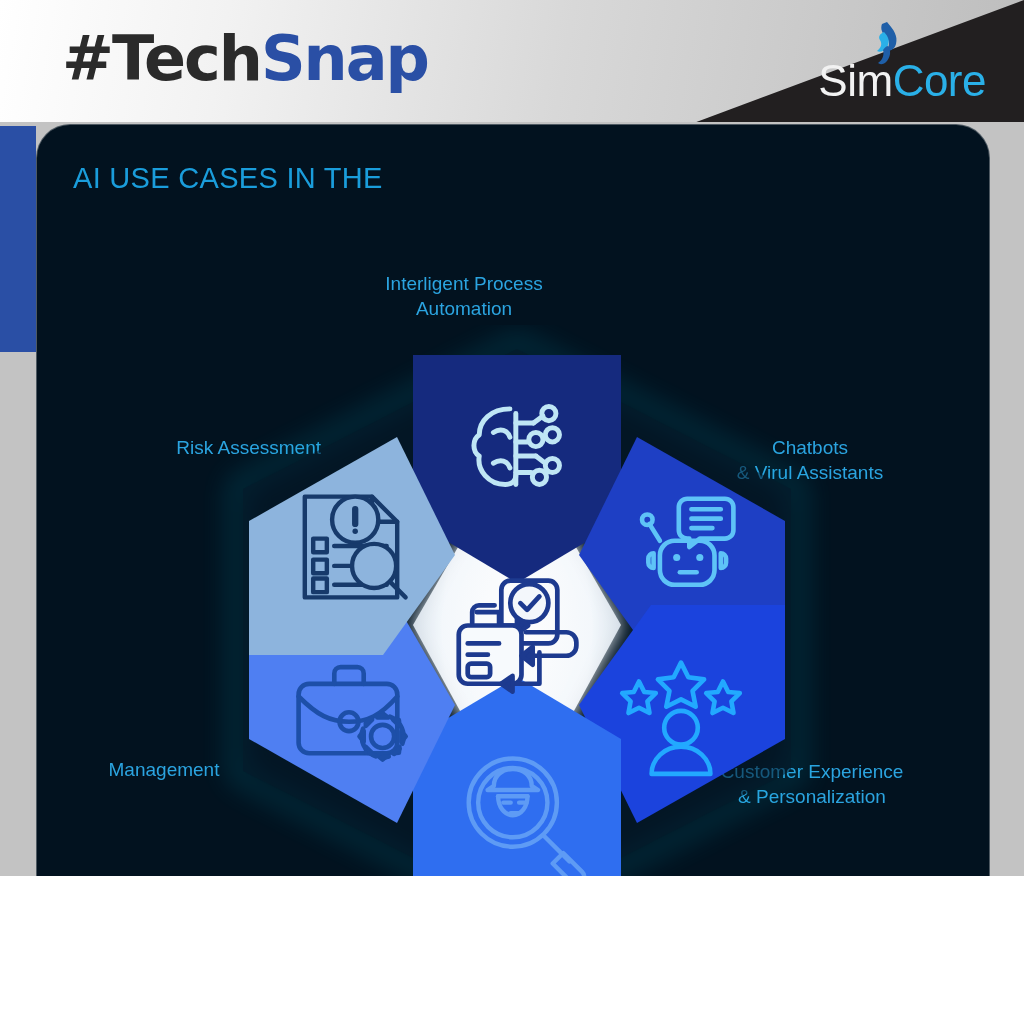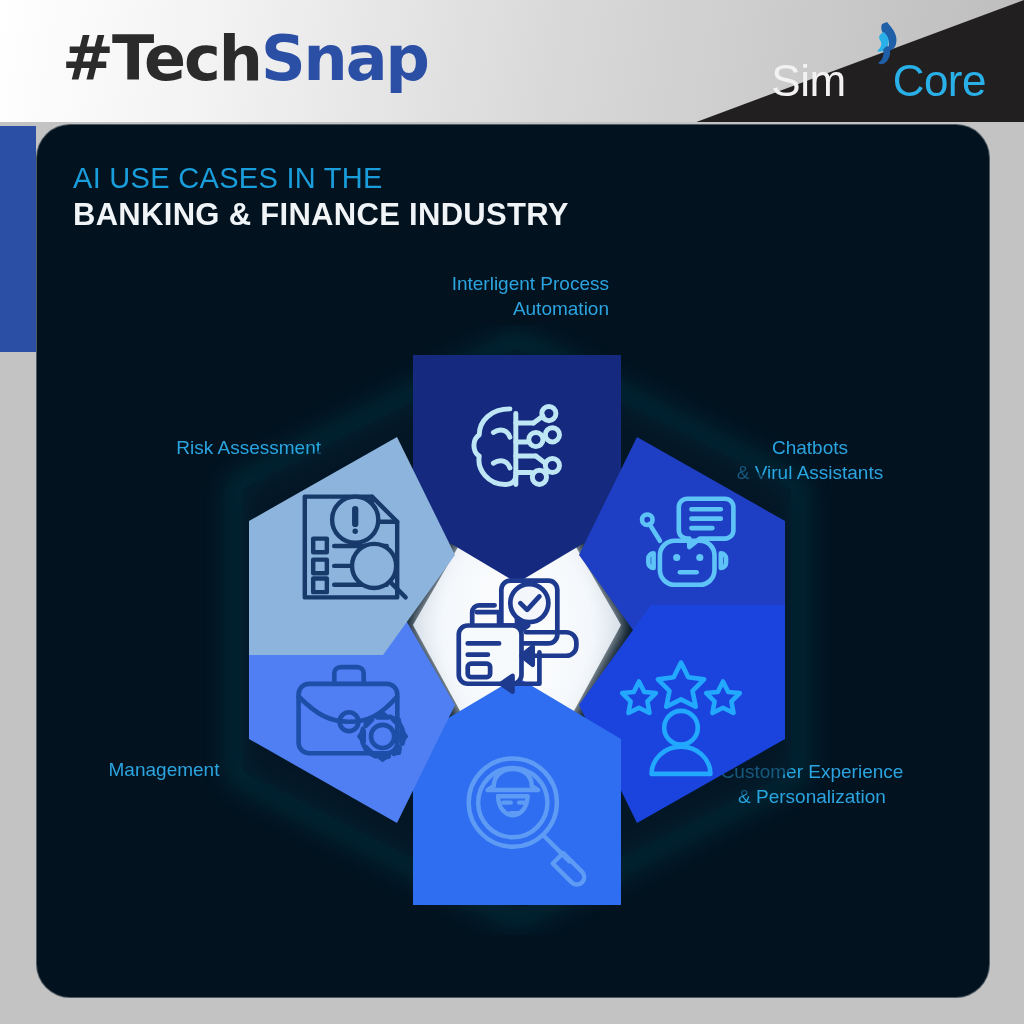--- a/index.html
+++ b/index.html
@@ -3,21 +3,21 @@
 <meta charset="utf-8">
 <style>
   html, body {
     margin: 0;
     padding: 0;
     background: #ffffff;
   }
   #canvas {
     position: relative;
     width: 1024px;
-    height: 1024px;
+    height: 876px;
     overflow: hidden;
     font-family: "Liberation Sans", sans-serif;
     background: #c3c3c3;
   }
 
   
   .header {
     position: absolute;
     left: 0; top: 0;
     width: 1024px; height: 122px;
@@ -46,21 +46,21 @@
   .simcore {
     position: absolute;
     right: 38px; top: 56px;
     font-size: 44px;
     font-weight: 500;
     letter-spacing: -0.5px;
     white-space: nowrap;
     font-family: "Liberation Sans", sans-serif;
   }
   .simcore .sim { color: #f2f2f2; }
-  .simcore .core { color: #2ab0e8; margin-left: 47px; }
+  .simcore .core { color: #2ab0e8; }
   .simcore-mark {
     position: absolute;
     right: 118px; top: 20px;
     width: 42px; height: 46px;
   }
 
   
   .accent-bar {
     position: absolute;
     left: 0; top: 126px;
@@ -111,21 +111,21 @@
   
   .lbl {
     position: absolute;
     color: #2ba4e0;
     font-size: 19px;
     font-weight: 400;
     line-height: 1.34;
     text-align: center;
     white-space: nowrap;
   }
-  .lbl-top    { left: 282px; top: 146px; width: 290px; text-align: right; }
+  .lbl-top    { left: 282px; top: 146px; width: 290px; }
   .lbl-risk   { left: -6px;  top: 310px; width: 290px; text-align: right; }
   .lbl-chat   { left: 628px; top: 310px; width: 290px; }
   .lbl-port   { left: -18px; top: 632px; width: 290px; }
   .lbl-cust   { left: 620px; top: 634px; width: 310px; }
   .lbl-fraud  { left: 282px; top: 792px; width: 290px; }
 </style>
 </head>
 <body>
 
 <div id="canvas">
@@ -147,21 +147,20 @@
       <span class="sim">Sim</span><span class="core">Core</span>
     </div>
   </div>
 
   <div class="accent-bar"></div>
 
   <div class="panel">
 
     <div class="title-block">
       <div class="title-line1">AI USE CASES IN THE</div>
-      <div class="title-line2">BANKING &amp; FINANCE INDUSTRY</div>
     </div>
 
     <div class="lbl lbl-top">
       <div>Interligent Process</div>
       <div>Automation</div>
     </div>
 
     <div class="lbl lbl-risk">
       <div>Risk Assessment</div>
     </div>

